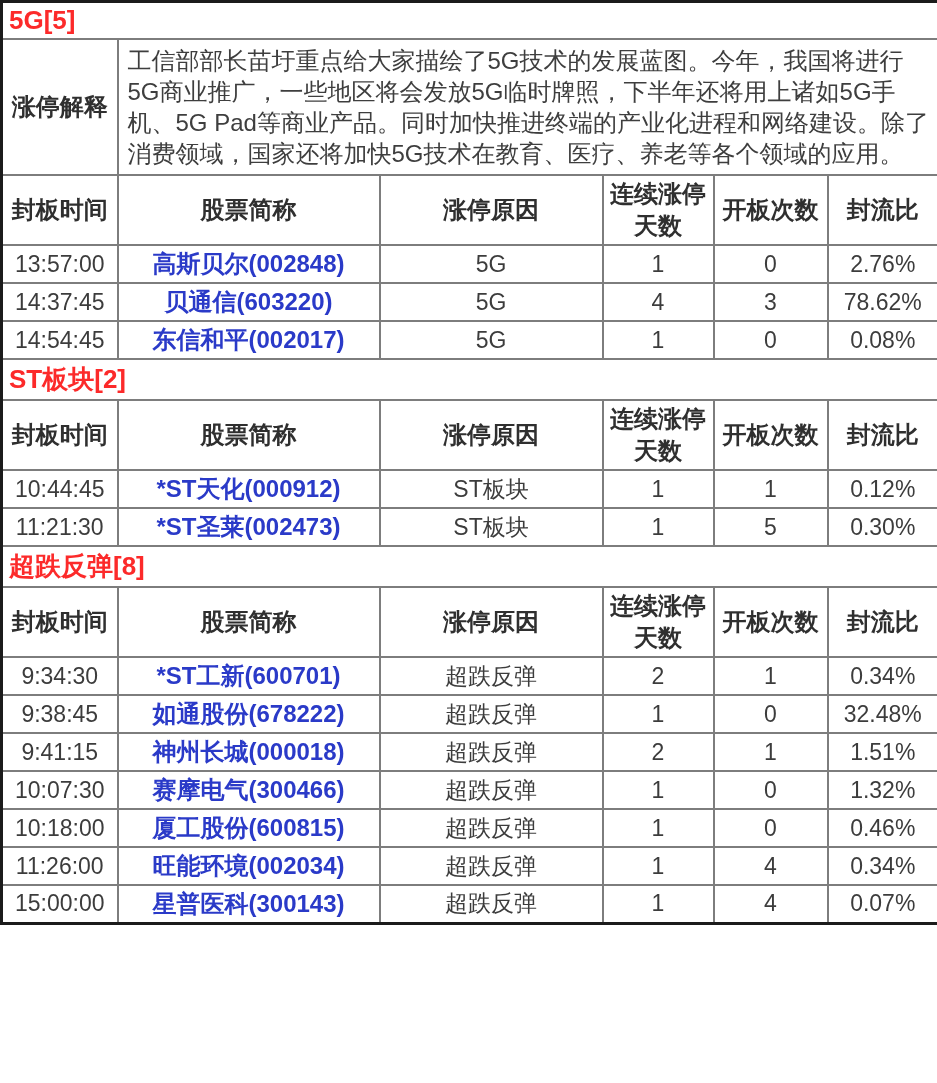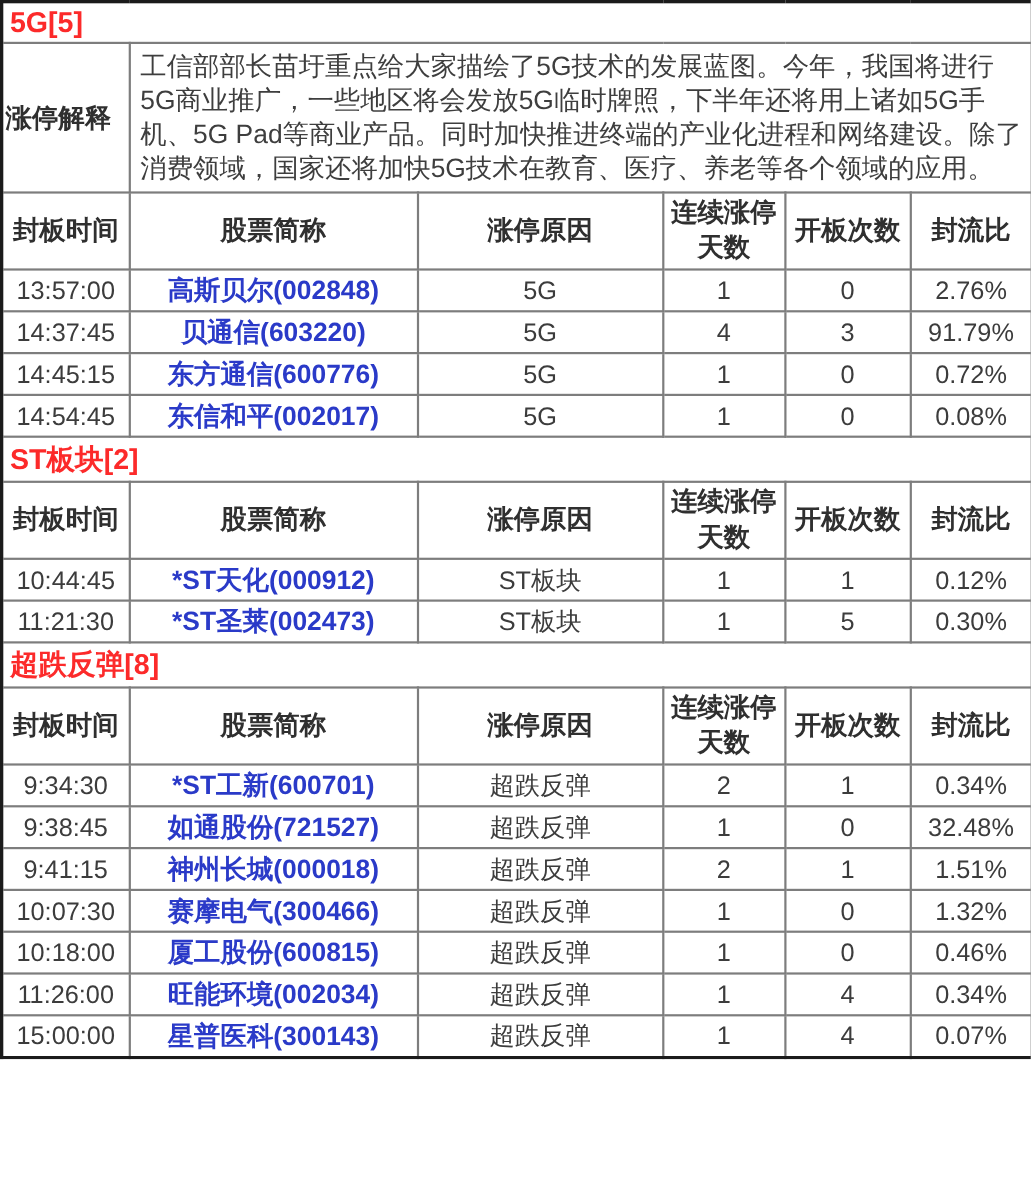--- a/index.html
+++ b/index.html
@@ -37,21 +37,21 @@
     font-size: 26px;
     text-align: left;
     padding: 2px 6px;
     height: 37px;
     letter-spacing: 0px;
   }
   td.explain-label {
     font-weight: bold;
     font-size: 24px;
     color: var(--head-dark);
-    text-align: left;
+    text-align: center;
     vertical-align: middle;
     padding: 0 2px;
   }
   td.explain-text {
     font-size: 24px;
     color: #3e3e3e;
     line-height: 31px;
     text-align: left;
     vertical-align: middle;
     padding: 5px 8px 5px 9px;
@@ -123,29 +123,21 @@
     <td class="data-cell">1</td>
     <td class="data-cell">0</td>
     <td class="data-cell">2.76%</td>
   </tr>
   <tr>
     <td class="data-cell">14:37:45</td>
     <td class="data-cell stock-cell"><span class="stock-link">贝通信(603220)</span></td>
     <td class="data-cell">5G</td>
     <td class="data-cell">4</td>
     <td class="data-cell">3</td>
-    <td class="data-cell">91.79%</td>
-  </tr>
-  <tr>
-    <td class="data-cell">14:45:15</td>
-    <td class="data-cell stock-cell"><span class="stock-link">东方通信(600776)</span></td>
-    <td class="data-cell">5G</td>
-    <td class="data-cell">1</td>
-    <td class="data-cell">0</td>
-    <td class="data-cell">0.72%</td>
+    <td class="data-cell">78.62%</td>
   </tr>
   <tr>
     <td class="data-cell">14:54:45</td>
     <td class="data-cell stock-cell"><span class="stock-link">东信和平(002017)</span></td>
     <td class="data-cell">5G</td>
     <td class="data-cell">1</td>
     <td class="data-cell">0</td>
     <td class="data-cell">0.08%</td>
   </tr>
 
@@ -191,21 +183,21 @@
   <tr>
     <td class="data-cell">9:34:30</td>
     <td class="data-cell stock-cell"><span class="stock-link">*ST工新(600701)</span></td>
     <td class="data-cell">超跌反弹</td>
     <td class="data-cell">2</td>
     <td class="data-cell">1</td>
     <td class="data-cell">0.34%</td>
   </tr>
   <tr>
     <td class="data-cell">9:38:45</td>
-    <td class="data-cell stock-cell"><span class="stock-link">如通股份(721527)</span></td>
+    <td class="data-cell stock-cell"><span class="stock-link">如通股份(678222)</span></td>
     <td class="data-cell">超跌反弹</td>
     <td class="data-cell">1</td>
     <td class="data-cell">0</td>
     <td class="data-cell">32.48%</td>
   </tr>
   <tr>
     <td class="data-cell">9:41:15</td>
     <td class="data-cell stock-cell"><span class="stock-link">神州长城(000018)</span></td>
     <td class="data-cell">超跌反弹</td>
     <td class="data-cell">2</td>

